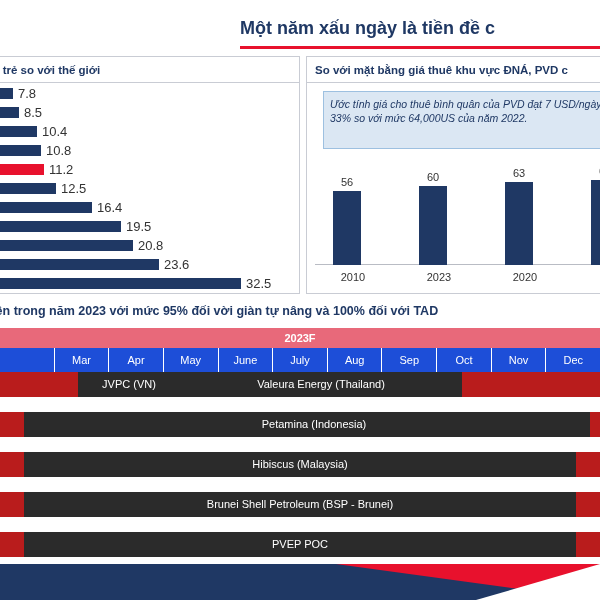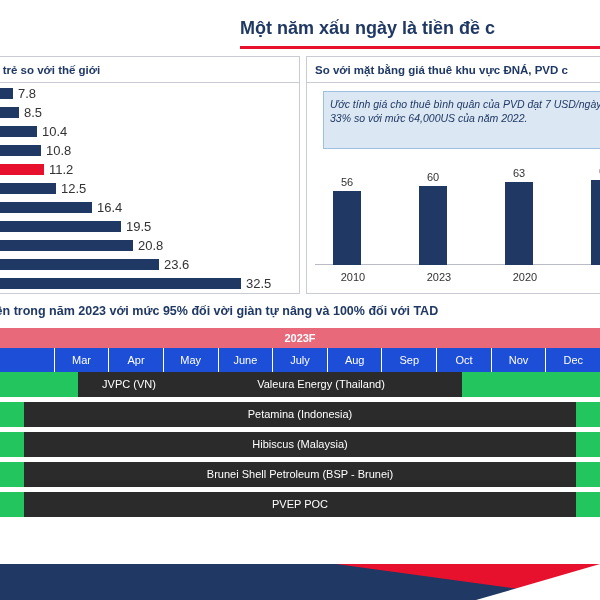--- a/index.html
+++ b/index.html
@@ -218,22 +218,22 @@
   .sched-months div:first-child { border-left: none; }
   .sched-rows {
     position: absolute;
     left: 0;
     top: 44px;
     width: 600px;
   }
   .sched-row {
     position: relative;
     height: 25px;
-    margin-bottom: 5px;
-    background: #22c55e;
+    margin-bottom: 15px;
+    background: #b91c1c;
   }
   .sched-bar {
     position: absolute;
     top: 0;
     height: 25px;
     background: #2b2b2b;
     color: #ffffff;
     font-size: 11px;
     line-height: 25px;
     text-align: center;
@@ -375,21 +375,21 @@
         <div>Oct</div>
         <div>Nov</div>
         <div>Dec</div>
       </div>
     <div class="sched-rows" id="sched-rows">
         <div class="sched-row">
           <div class="sched-bar" style="left: 13%; width: 17%;">JVPC (VN)</div>
           <div class="sched-bar" style="left: 30%; width: 47%;">Valeura Energy (Thailand)</div>
         </div>
         <div class="sched-row">
-          <div class="sched-bar" style="left: 4%; width: 92%;">Petamina (Indonesia)</div>
+          <div class="sched-bar" style="left: 4%; width: 92%; padding-left: 14px;">Petamina (Indonesia)</div>
         </div>
         <div class="sched-row">
           <div class="sched-bar" style="left: 4%; width: 92%;">Hibiscus (Malaysia)</div>
         </div>
         <div class="sched-row">
           <div class="sched-bar" style="left: 4%; width: 92%;">Brunei Shell Petroleum (BSP - Brunei)</div>
         </div>
         <div class="sched-row">
           <div class="sched-bar" style="left: 4%; width: 92%;">PVEP POC</div>
         </div>

